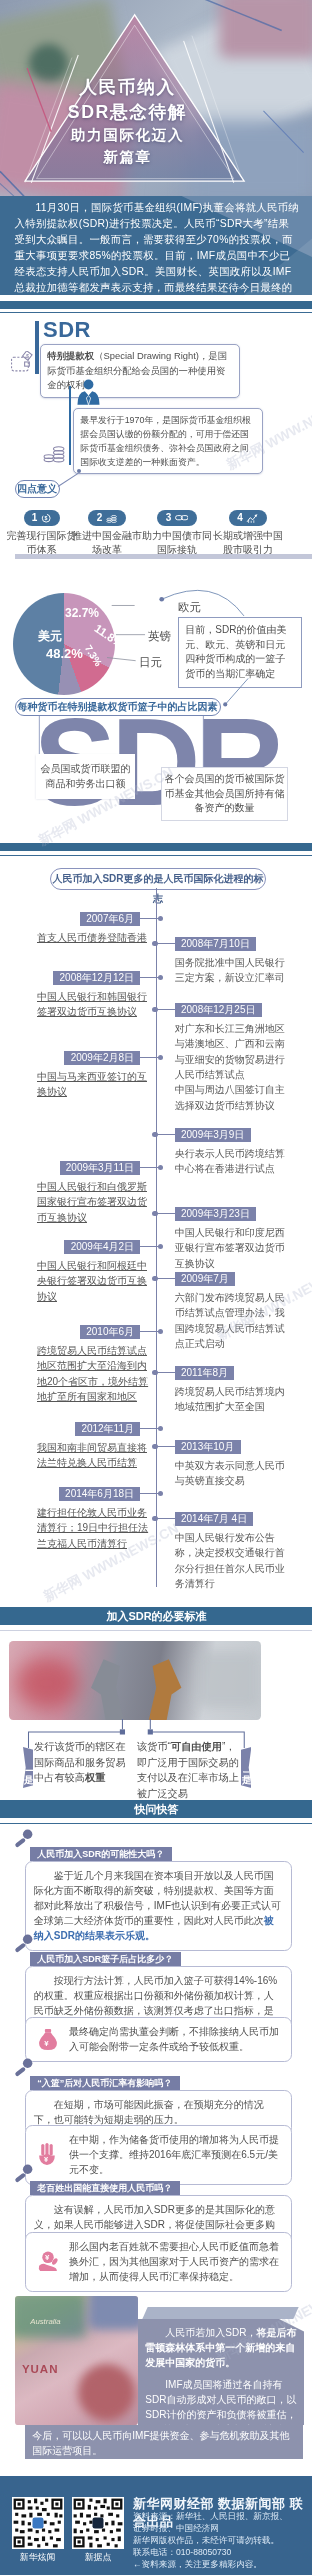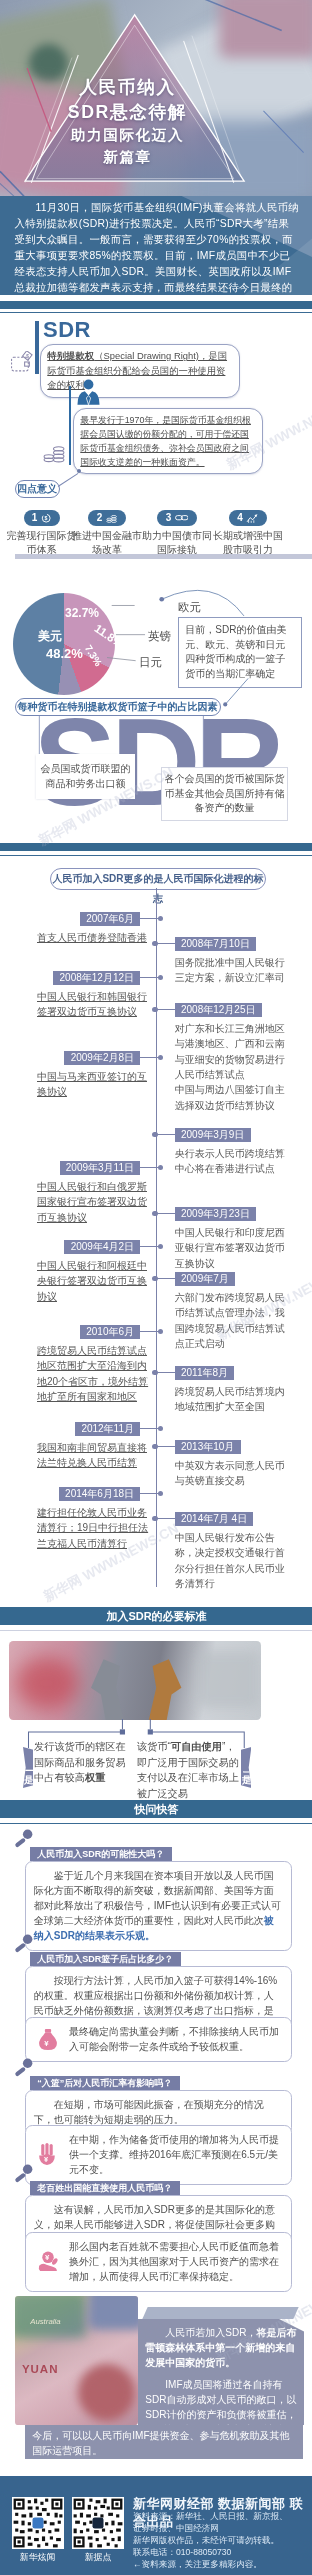--- a/index.html
+++ b/index.html
@@ -17,22 +17,22 @@
   .intro-ov1{position:absolute;inset:0;background:rgba(195,196,218,.33);clip-path:polygon(58% 0,100% 0,100% 62%);}
   .intro-ov2{position:absolute;inset:0;background:rgba(255,255,255,.10);clip-path:polygon(78% 100%,100% 42%,100% 100%);}
   #intro p{position:absolute;left:14.6px;top:4.2px;width:285px;margin:0;color:#fff;font-size:10.4px;
         line-height:16px;text-indent:2em;letter-spacing:0.3px;}
   .hbar{position:absolute;left:0;width:313px;background:#35688f;}
   .hline{position:absolute;left:0;width:313px;height:1px;background:#3a6b94;}
   .hbar.title{color:#fff;text-align:center;font-weight:bold;font-size:11px;}
   
   .accent{position:absolute;background:#39689a;}
   #sdr-h{position:absolute;left:43px;top:317px;font-size:22px;font-weight:bold;color:#39689a;letter-spacing:0.5px;}
-  .defbox{position:absolute;border:0.5px solid #9aa3c4;border-radius:13px;background:#fff;
-        box-shadow:0 0.5px 1.6px rgba(120,130,170,.25);padding:4.2px 6.3px;font-size:9.4px;line-height:14.6px;color:#4f4f4f;text-decoration:underline;}
+  .defbox{position:absolute;border:0.5px solid #9aa3c4;border-radius:5px;background:#fff;
+        box-shadow:0 0.5px 1.6px rgba(120,130,170,.25);padding:4.2px 6.3px;font-size:9.4px;line-height:14.6px;color:#4f4f4f;}
   .pillbadge{position:absolute;border:1px solid #7486b4;border-radius:9.4px;color:#39689a;
         font-weight:bold;text-align:center;background:#fff;}
   .diag{position:absolute;height:1px;background:#7c89b4;transform-origin:left center;}
   .dot{position:absolute;width:4.2px;height:4.2px;border-radius:50%;background:#6b7aa6;}
   .fp-col{position:absolute;width:78px;text-align:center;}
   .fp-pill{display:inline-flex;align-items:center;justify-content:center;gap:3.6px;background:#3f6e99;
         border-radius:8.3px;height:15.6px;padding:0 8.3px;color:#fff;font-weight:bold;font-size:10px;}
   .fp-label{margin-top:3.6px;font-size:10px;line-height:14px;color:#4c4c4c;}
   .divider{position:absolute;left:14.6px;top:554px;width:298px;height:4.7px;background:#c3c7d9;}
   
@@ -391,21 +391,21 @@
 
   <div class="hbar title" style="top:1800px;height:18px;line-height:18px;">快问快答</div>
   <div class="hline" style="top:1823px;"></div>
 
   <svg width="21" height="20" viewBox="0 0 40 38" style="position:absolute;left:13.6px;top:1829px;">
       <circle cx="26" cy="10" r="9" fill="#6a7199"></circle>
       <rect x="1" y="22" width="22" height="8" rx="4" fill="#6a7199" transform="rotate(-38 12 26)"></rect>
     </svg>
   <div class="qbar" style="top:1847px;">人民币加入SDR的可能性大吗？</div>
   <div class="abox" style="top:1861px;">
-    <span class="ind"><span>鉴于近几个月来我国在资本项目开放以及人民币国际化方面不断取得的新突破，数据新闻部、美国等方面都对此释放出了积极信号，IMF也认识到有必要正式认可全球第二大经济体货币的重要性，因此对人民币此次</span><span class="hl">被纳入SDR的结果表示乐观。</span></span>
+    <span class="ind"><span>鉴于近几个月来我国在资本项目开放以及人民币国际化方面不断取得的新突破，特别提款权、美国等方面都对此释放出了积极信号，IMF也认识到有必要正式认可全球第二大经济体货币的重要性，因此对人民币此次</span><span class="hl">被纳入SDR的结果表示乐观。</span></span>
   </div>
 
   <svg width="21" height="20" viewBox="0 0 40 38" style="position:absolute;left:13.6px;top:1934px;">
       <circle cx="26" cy="10" r="9" fill="#6a7199"></circle>
       <rect x="1" y="22" width="22" height="8" rx="4" fill="#6a7199" transform="rotate(-38 12 26)"></rect>
     </svg>
   <div class="qbar" style="top:1952px;">人民币加入SDR篮子后占比多少？</div>
   <div class="abox" style="top:1966px;">
       <span class="ind">按现行方法计算，人民币加入篮子可获得14%-16%的权重。权重应根据出口份额和外储份额加权计算，人民币缺乏外储份额数据，该测算仅考虑了出口指标，是一个基本参照。</span>
     </div>

